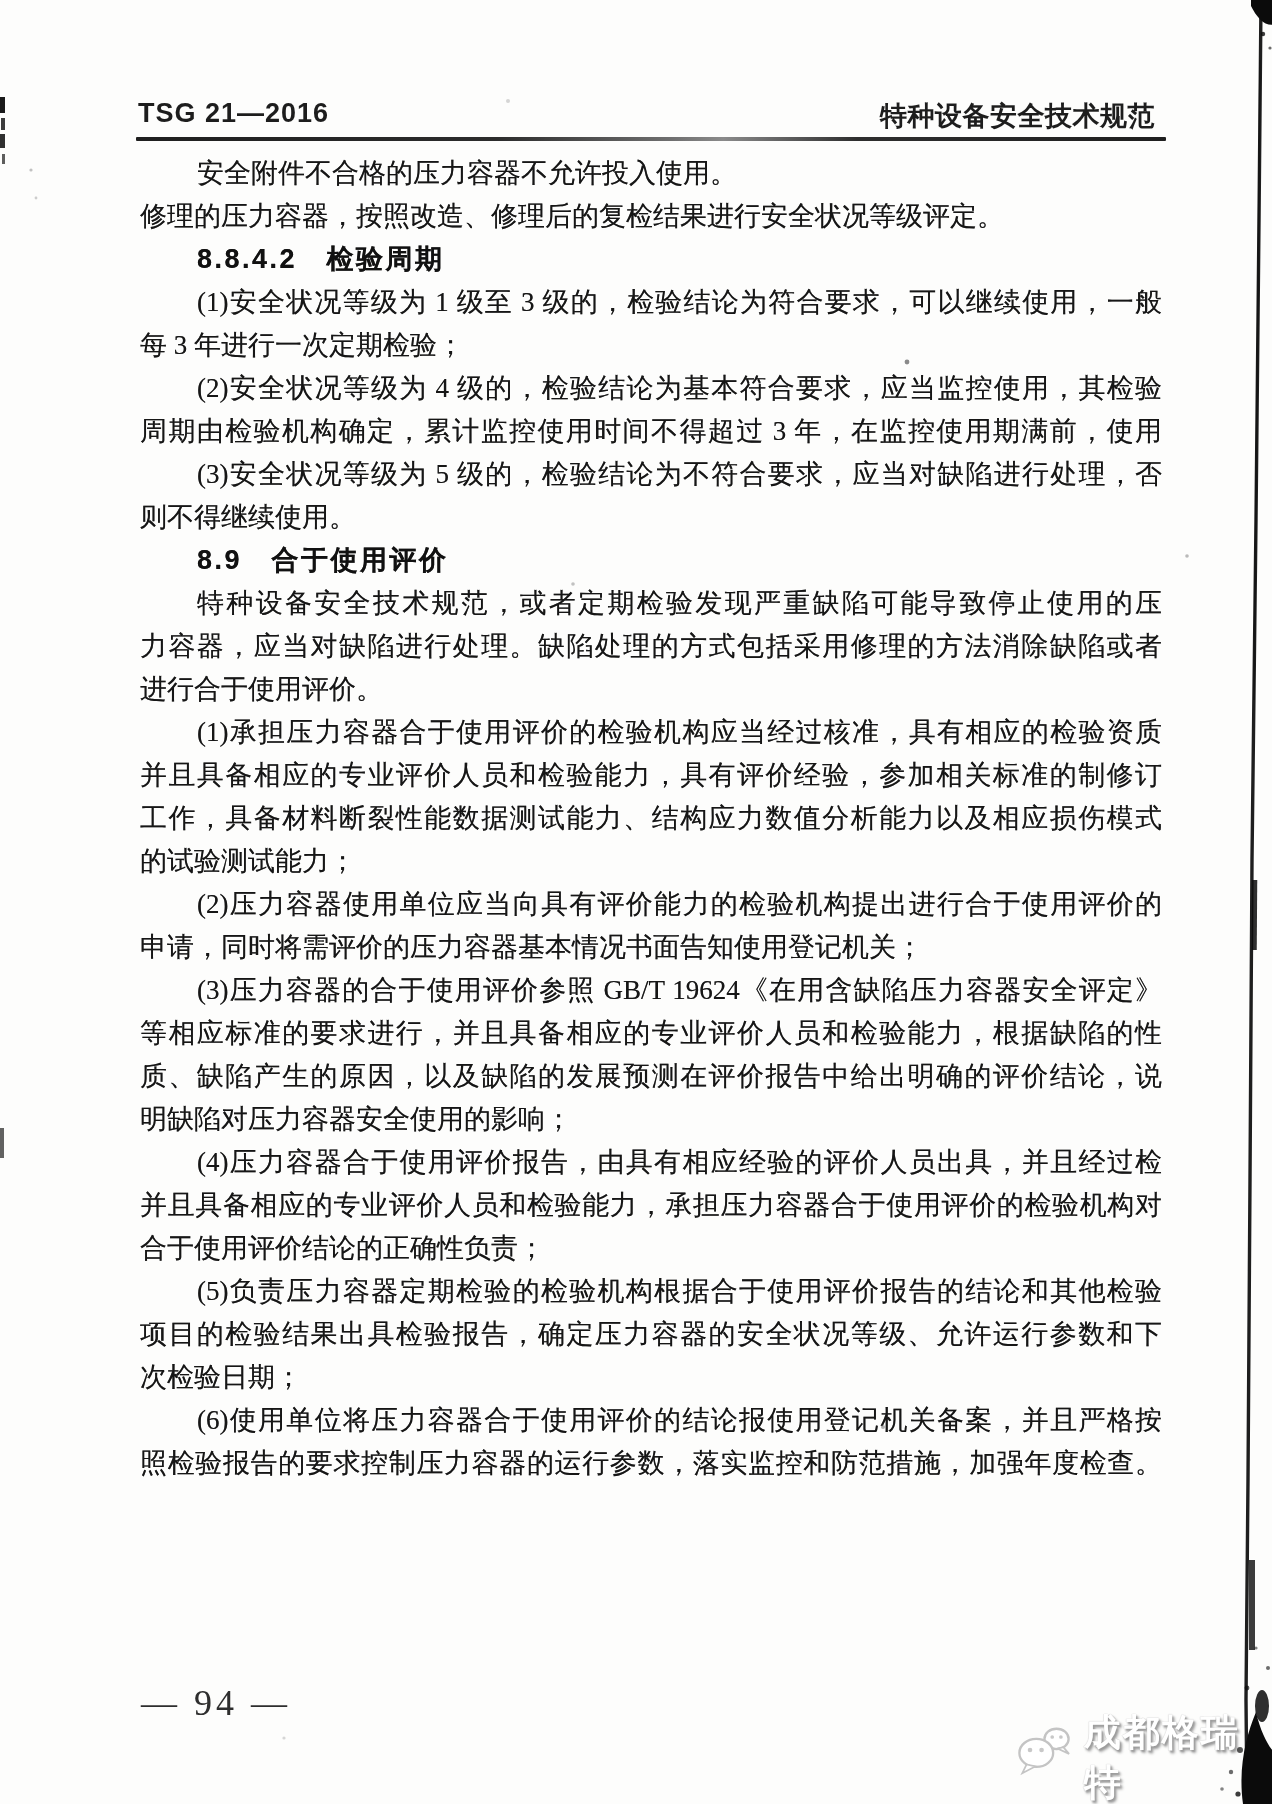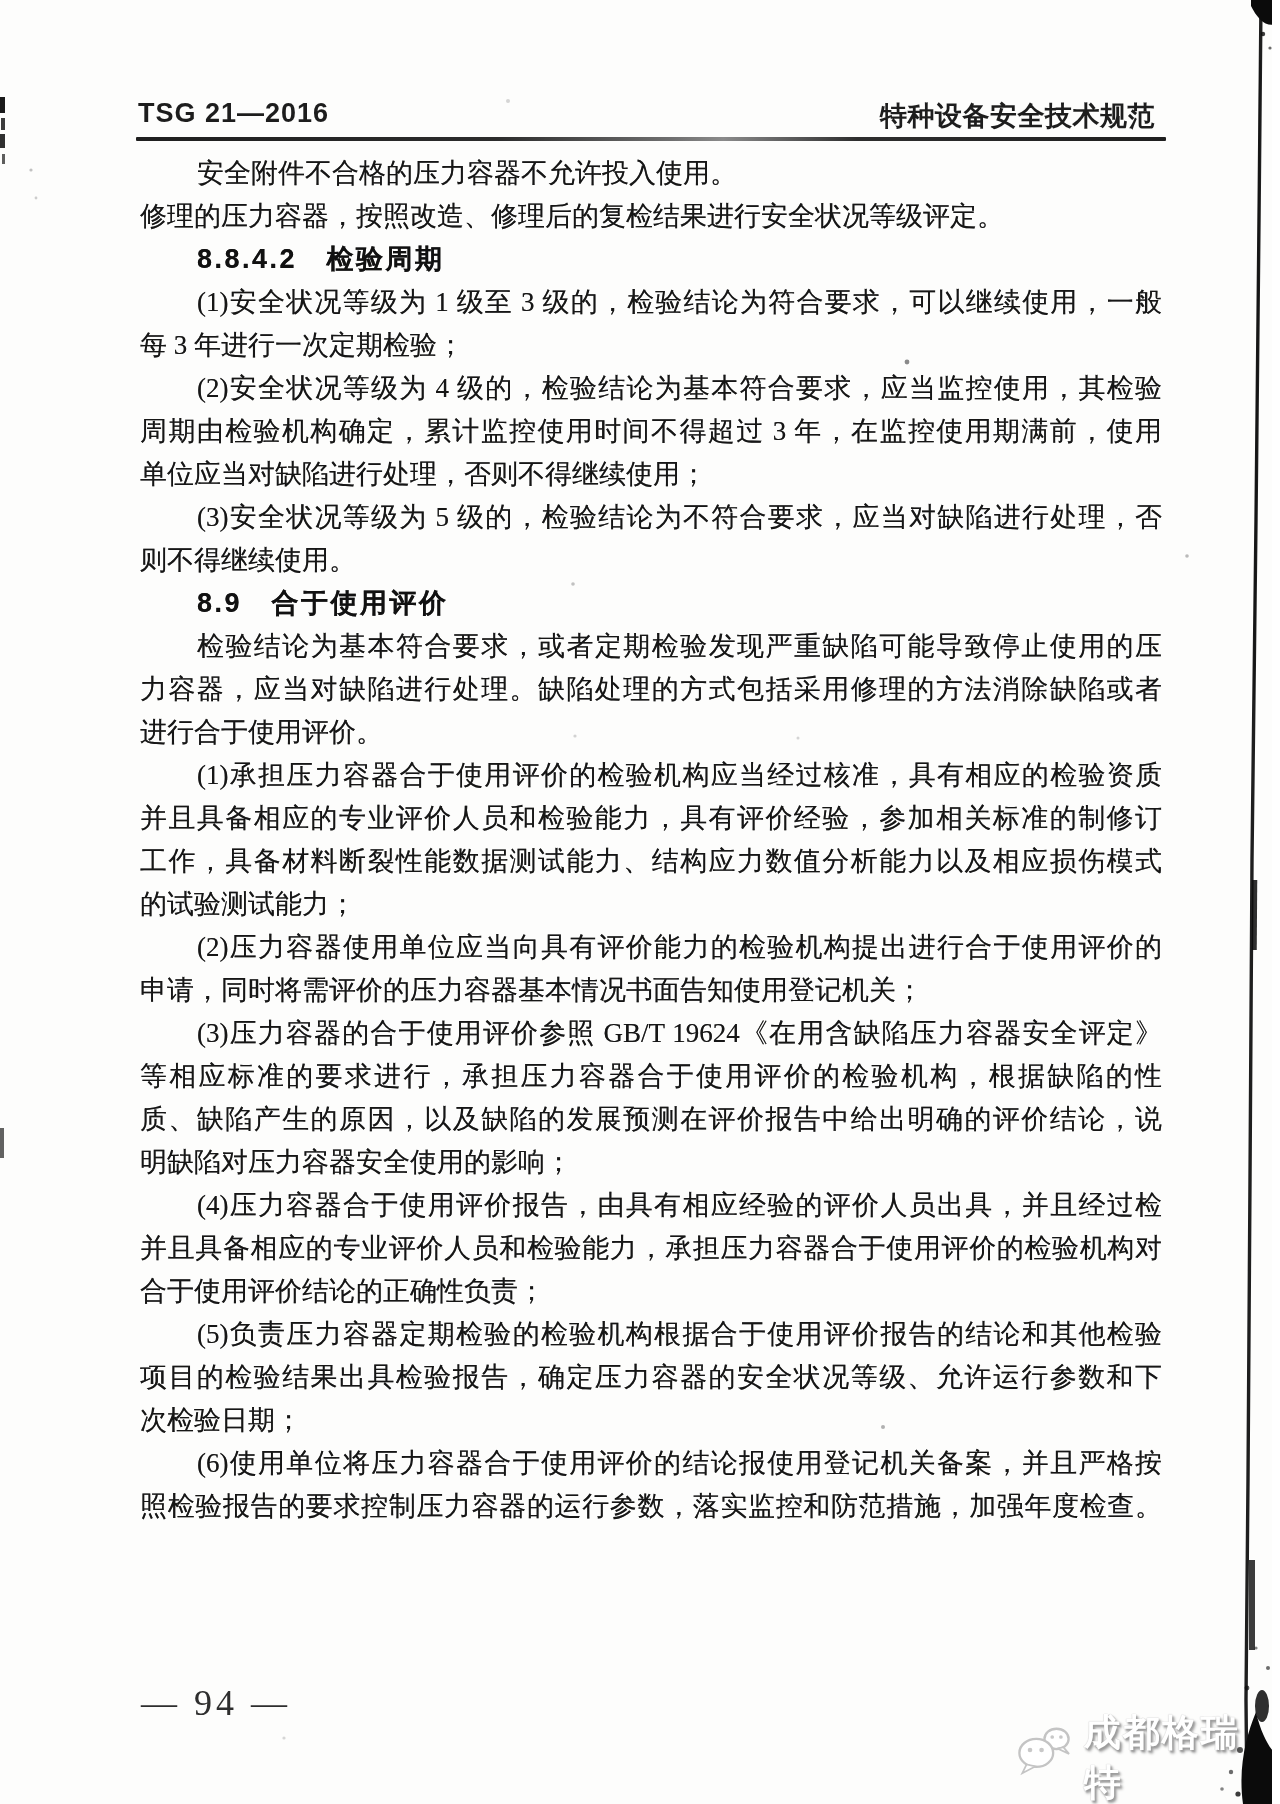--- a/index.html
+++ b/index.html
@@ -88,35 +88,34 @@
   <div class="hdr-rule"></div>
 
   <div class="doc">
       <div class="line indent">安全附件不合格的压力容器不允许投入使用。</div>
       <div class="line">修理的压力容器，按照改造、修理后的复检结果进行安全状况等级评定。</div>
       <div class="line heading indent">8.8.4.2　检验周期</div>
       <div class="line justify indent">(1)安全状况等级为 1 级至 3 级的，检验结论为符合要求，可以继续使用，一般</div>
       <div class="line">每 3 年进行一次定期检验；</div>
       <div class="line justify indent">(2)安全状况等级为 4 级的，检验结论为基本符合要求，应当监控使用，其检验</div>
       <div class="line justify">周期由检验机构确定，累计监控使用时间不得超过 3 年，在监控使用期满前，使用</div>
-      <div class="line">单位应当对缺陷进行处理，否则不得继续使用；</div>
       <div class="line justify indent">(3)安全状况等级为 5 级的，检验结论为不符合要求，应当对缺陷进行处理，否</div>
       <div class="line">则不得继续使用。</div>
       <div class="line heading indent">8.9　合于使用评价</div>
-      <div class="line justify indent">检验结论为基本符合要求，或者定期检验发现严重缺陷可能导致停止使用的压</div>
+      <div class="line justify indent">特种设备安全技术规范，或者定期检验发现严重缺陷可能导致停止使用的压</div>
       <div class="line justify">力容器，应当对缺陷进行处理。缺陷处理的方式包括采用修理的方法消除缺陷或者</div>
       <div class="line">进行合于使用评价。</div>
       <div class="line justify indent">(1)承担压力容器合于使用评价的检验机构应当经过核准，具有相应的检验资质</div>
       <div class="line justify">并且具备相应的专业评价人员和检验能力，具有评价经验，参加相关标准的制修订</div>
       <div class="line justify">工作，具备材料断裂性能数据测试能力、结构应力数值分析能力以及相应损伤模式</div>
       <div class="line">的试验测试能力；</div>
       <div class="line justify indent">(2)压力容器使用单位应当向具有评价能力的检验机构提出进行合于使用评价的</div>
       <div class="line">申请，同时将需评价的压力容器基本情况书面告知使用登记机关；</div>
       <div class="line justify indent">(3)压力容器的合于使用评价参照 GB/T 19624《在用含缺陷压力容器安全评定》</div>
-      <div class="line justify">等相应标准的要求进行，承担压力容器合于使用评价的检验机构，根据缺陷的性</div>
+      <div class="line justify">等相应标准的要求进行，并且具备相应的专业评价人员和检验能力，根据缺陷的性</div>
       <div class="line justify">质、缺陷产生的原因，以及缺陷的发展预测在评价报告中给出明确的评价结论，说</div>
       <div class="line">明缺陷对压力容器安全使用的影响；</div>
       <div class="line justify indent">(4)压力容器合于使用评价报告，由具有相应经验的评价人员出具，并且经过检</div>
       <div class="line justify">并且具备相应的专业评价人员和检验能力，承担压力容器合于使用评价的检验机构对</div>
       <div class="line">合于使用评价结论的正确性负责；</div>
       <div class="line justify indent">(5)负责压力容器定期检验的检验机构根据合于使用评价报告的结论和其他检验</div>
       <div class="line justify">项目的检验结果出具检验报告，确定压力容器的安全状况等级、允许运行参数和下</div>
       <div class="line">次检验日期；</div>
       <div class="line justify indent">(6)使用单位将压力容器合于使用评价的结论报使用登记机关备案，并且严格按</div>
       <div class="line justify">照检验报告的要求控制压力容器的运行参数，落实监控和防范措施，加强年度检查。</div>

